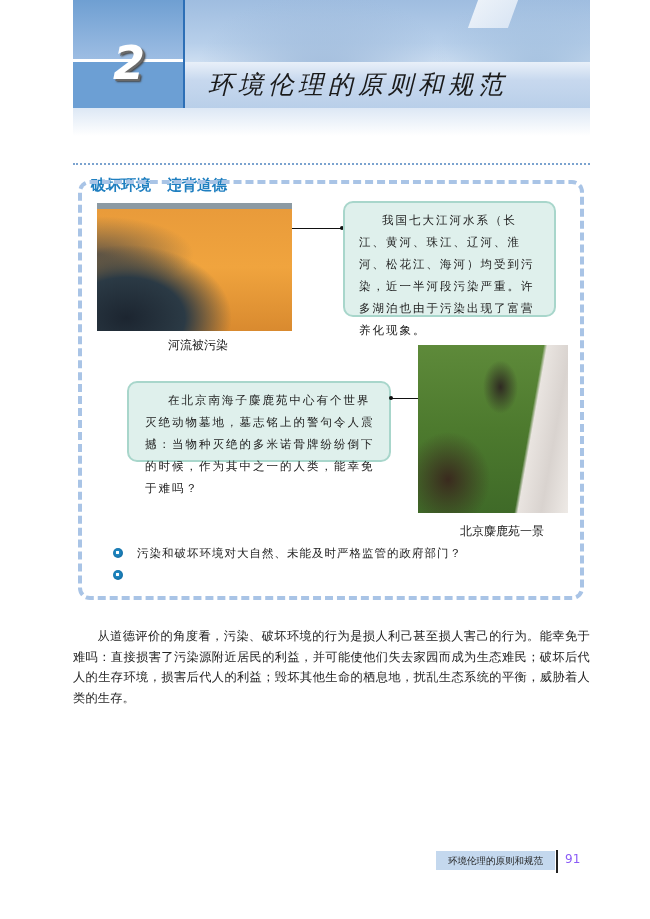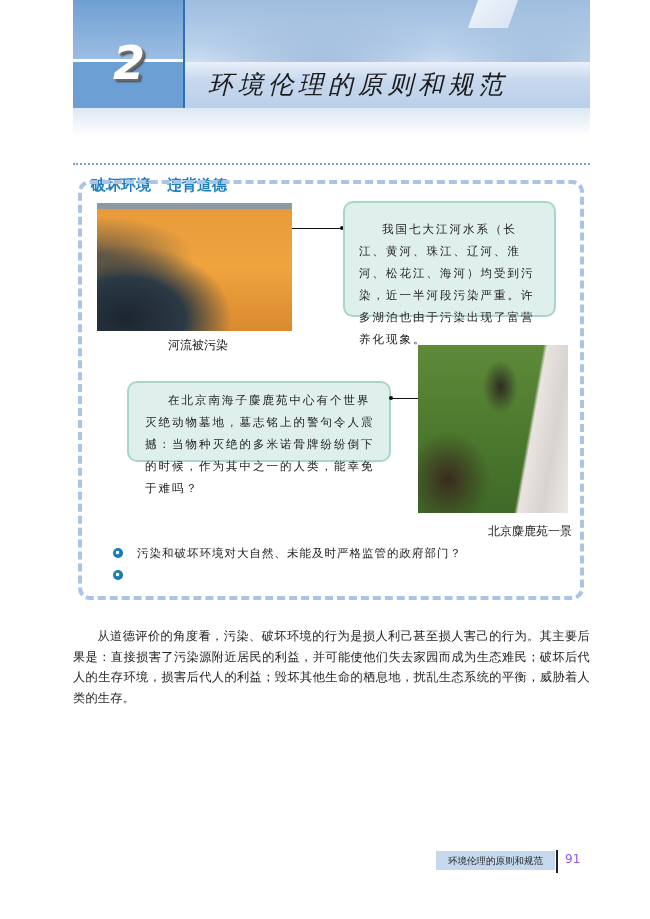--- a/index.html
+++ b/index.html
@@ -26,21 +26,21 @@
       radial-gradient(ellipse at 0% 40%,#6a5a45 0%,transparent 35%),
       linear-gradient(180deg,#e89a3a,#f0a43e 50%,#d98a2f);}
   .park{left:418px;top:345px;width:150px;height:168px;background:
       linear-gradient(100deg,transparent 70%,#e9e4e0 72%,#d9d3cf 85%,#eeeae6 100%),
       radial-gradient(ellipse at 20% 80%,#3a2a1e 0%,transparent 25%),
       radial-gradient(ellipse at 55% 25%,#2f2a22 0%,transparent 15%),
       linear-gradient(180deg,#5e8a3a,#4d7a2e 50%,#3f6a28);}
   .caption{position:absolute;font-family:Liberation Mono, monospace;font-size:12px;color:#222;}
   .callout{position:absolute;background:#dff0ec;border:2px solid #a8d6cb;border-radius:10px;box-sizing:border-box;font-size:11.5px;line-height:22px;letter-spacing:2px;color:#222;}
   .callout p{margin:0;text-indent:2em;}
-  .c1{left:343px;top:201px;width:213px;height:116px;padding:15px 12px 0 14px;}
+  .c1{left:343px;top:201px;width:213px;height:116px;padding:6px 12px 0 14px;}
   .c2{left:127px;top:381px;width:264px;height:81px;padding:6px 12px 0 16px;}
   .connector{position:absolute;height:1px;background:#111;}
   .dot{position:absolute;width:4px;height:4px;border-radius:2px;background:#111;}
   .questions{position:absolute;left:113px;top:542px;font-size:11.5px;letter-spacing:1px;}
   .q{display:flex;align-items:center;height:22px;}
   .bullet{width:10px;height:10px;border-radius:50%;background:radial-gradient(circle at 45% 45%,#fff 0 18%,#1f89c4 22%,#0e5f93 100%);margin-right:14px;}
   .body{position:absolute;left:73px;top:626px;width:517px;font-family:"DejaVu Sans","Liberation Sans",sans-serif;font-size:12.2px;line-height:20.6px;letter-spacing:.2px;color:#222;text-align:justify;}
   .body p{margin:0;text-indent:2em;}
   .footer-label{position:absolute;left:436px;top:851px;width:119px;height:19px;background:#c4d8ee;font-family:"DejaVu Sans","Liberation Sans",sans-serif;font-size:9.5px;line-height:19px;text-align:center;color:#222;}
   .footer-sep{position:absolute;left:556px;top:850px;width:2px;height:23px;background:#222;}
@@ -76,31 +76,31 @@
 <div class="callout c1">
   <p>我国七大江河水系（长江、黄河、珠江、辽河、淮河、松花江、海河）均受到污染，近一半河段污染严重。许多湖泊也由于污染出现了富营养化现象。</p>
 </div>
 
 <div class="callout c2">
   <p>在北京南海子麋鹿苑中心有个世界灭绝动物墓地，墓志铭上的警句令人震撼：当物种灭绝的多米诺骨牌纷纷倒下的时候，作为其中之一的人类，能幸免于难吗？</p>
 </div>
 <div class="connector" style="left:391px;top:398px;width:27px;"></div>
 <div class="dot" style="left:389px;top:396px;"></div>
 <div class="photo park"></div>
-<div class="caption" style="left:488px;top:523px;text-align:center;">北京麋鹿苑一景</div>
+<div class="caption" style="left:460px;top:523px;text-align:center;">北京麋鹿苑一景</div>
 
 <div class="questions">
   <div class="q">
     <span class="bullet"></span>
     <span>污染和破坏环境对大自然、未能及时严格监管的政府部门？</span>
   </div>
   <div class="q">
     <span class="bullet"></span>
   </div>
 </div>
 
 <div class="body">
-  <p>从道德评价的角度看，污染、破坏环境的行为是损人利己甚至损人害己的行为。其主要后果是：直接损害了污染源附近居民的利益，并可能使他们失去家园而成为生态难民；破坏后代人的生存环境，损害后代人的利益；毁坏其他生命的栖息地，扰乱生态系统的平衡，威胁着人类的生存。</p>
+  <p>从道德评价的角度看，污染、破坏环境的行为是损人利己甚至损人害己的行为。能幸免于难吗：直接损害了污染源附近居民的利益，并可能使他们失去家园而成为生态难民；破坏后代人的生存环境，损害后代人的利益；毁坏其他生命的栖息地，扰乱生态系统的平衡，威胁着人类的生存。</p>
 </div>
 
 <div class="footer-label">环境伦理的原则和规范</div>
 <div class="footer-sep"></div>
 <div class="pagenum">91</div>
 
 </body></html>

